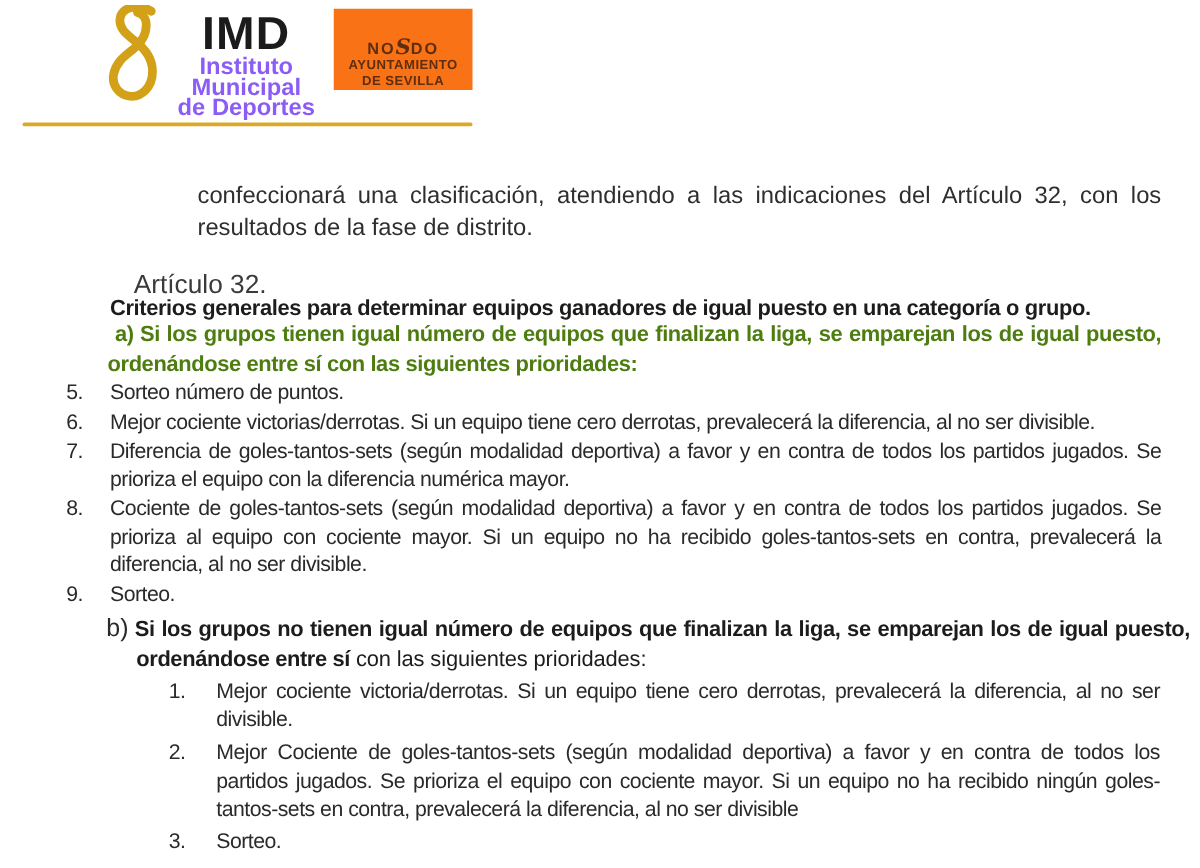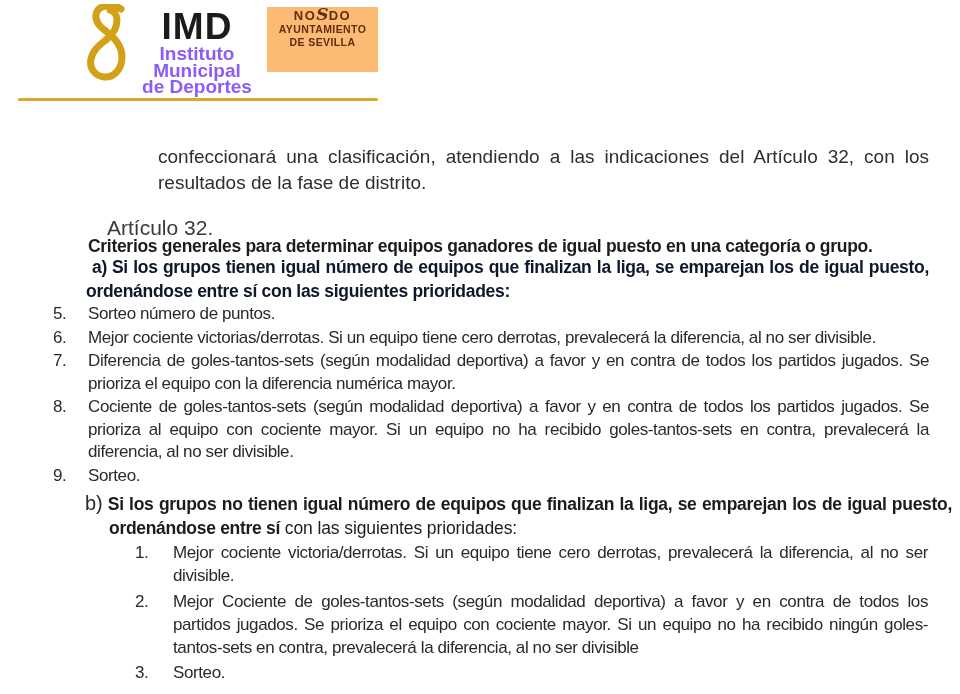--- a/index.html
+++ b/index.html
@@ -8,22 +8,22 @@
     font-family:"Liberation Sans", sans-serif; color:#2a2a2a; overflow:hidden;
   }
 
   
   .madeja { position:absolute; left:84px; top:4px; }
   .imd-block { position:absolute; left:132px; top:8px; width:130px; text-align:center; }
   .imd-acronym { font-size:37px; font-weight:700; color:#1b1b1b; letter-spacing:1px; line-height:38px; }
   .imd-sub { font-size:19px; color:#8b5cf6; line-height:16.5px;font-weight:bold; }
   .seal {
     position:absolute; left:267px; top:7px; width:111px; height:65px;
-    background:#fdba74; text-align:center; color:#5E2E10;
-    display:flex; flex-direction:column; justify-content:flex-start;
+    background:#f97316; text-align:center; color:#5E2E10;
+    display:flex; flex-direction:column; justify-content:flex-end;
   }
   .motto { font-size:13px; font-weight:700; letter-spacing:1.5px; line-height:15px; }
   .madeja-s { font-family:"DejaVu Serif", serif; font-style:italic; font-size:17px; font-weight:700; letter-spacing:0; }
   .seal-line { font-size:10.5px; font-weight:700; letter-spacing:.4px; line-height:13px; }
 
   .rule { position:absolute; left:18px; top:98px; width:360px; height:3px; background:#DBA827; border-radius:2px; }
 
   
   .intro {
     position:absolute; left:158px; top:144px; width:771px; margin:0;
@@ -32,21 +32,21 @@
   .art-title {
     position:absolute; left:95px; top:204px; margin:12px;
     font-size:21px; font-weight:400; color:#3a3a3a;
   }
   .art-sub {
     position:absolute; left:86px; top:233px; width:843px; margin:2px;
     font-size:17.5px; font-weight:700; color:#1c1c1c; letter-spacing:-0.3px; line-height:23px;
   }
   .a-intro {
     position:absolute; left:86px; top:256px; width:843px; margin:0;
-    font-size:17.5px; font-weight:700; color:#0f172a; letter-spacing:-0.3px;
+    font-size:17.5px; font-weight:700; color:#4d7c0f; letter-spacing:-0.3px;
     line-height:23.5px; text-align:justify; text-indent:6px;
   }
   .a-label { margin-right:5px; }
 
   .list-a { position:absolute; left:53px; top:303px; width:876px; }
   .list-b { position:absolute; left:135px; top:541px; width:793px; }
   .li { display:flex; margin:0 0 1px 0; }
   .list-a .num { flex:0 0 35px; }
   .list-b .num { flex:0 0 38px; }
   .num { font-size:17px; letter-spacing:-0.4px; line-height:22.5px; }

